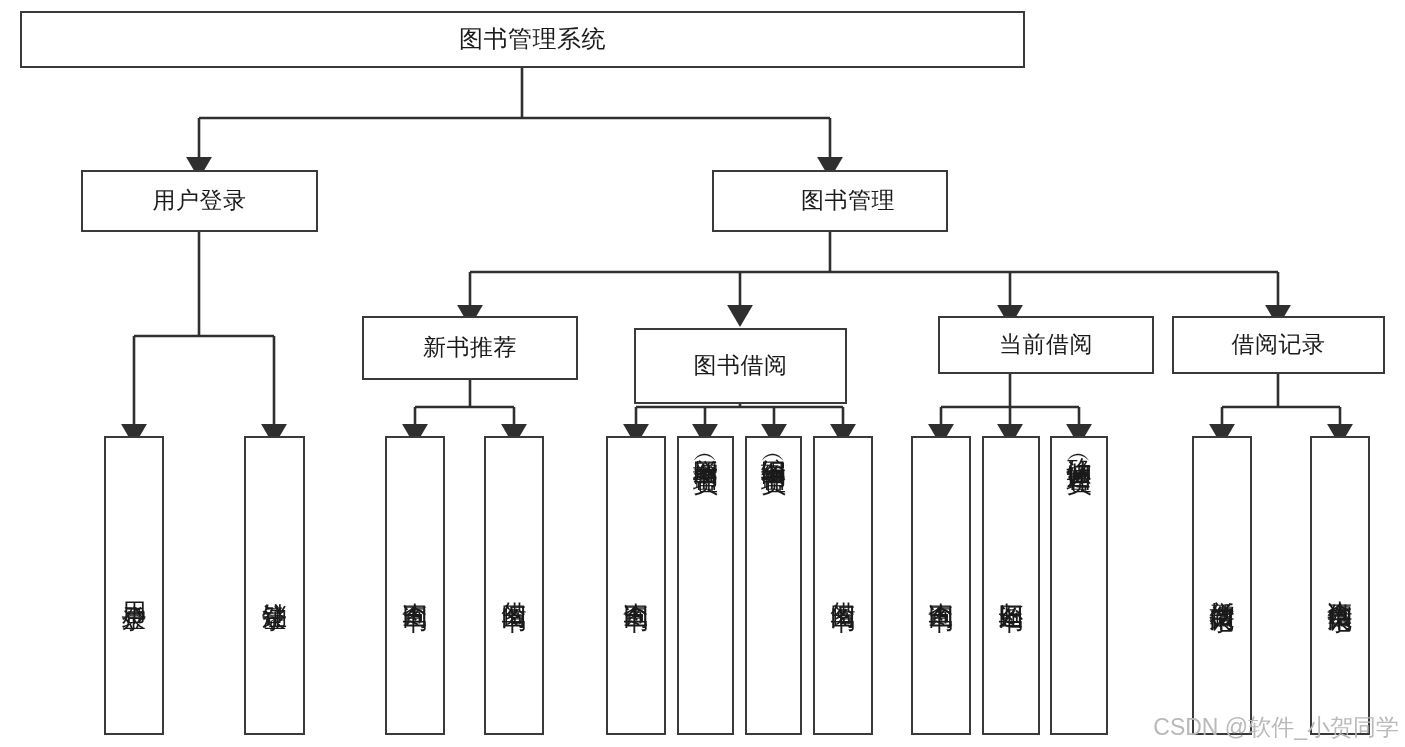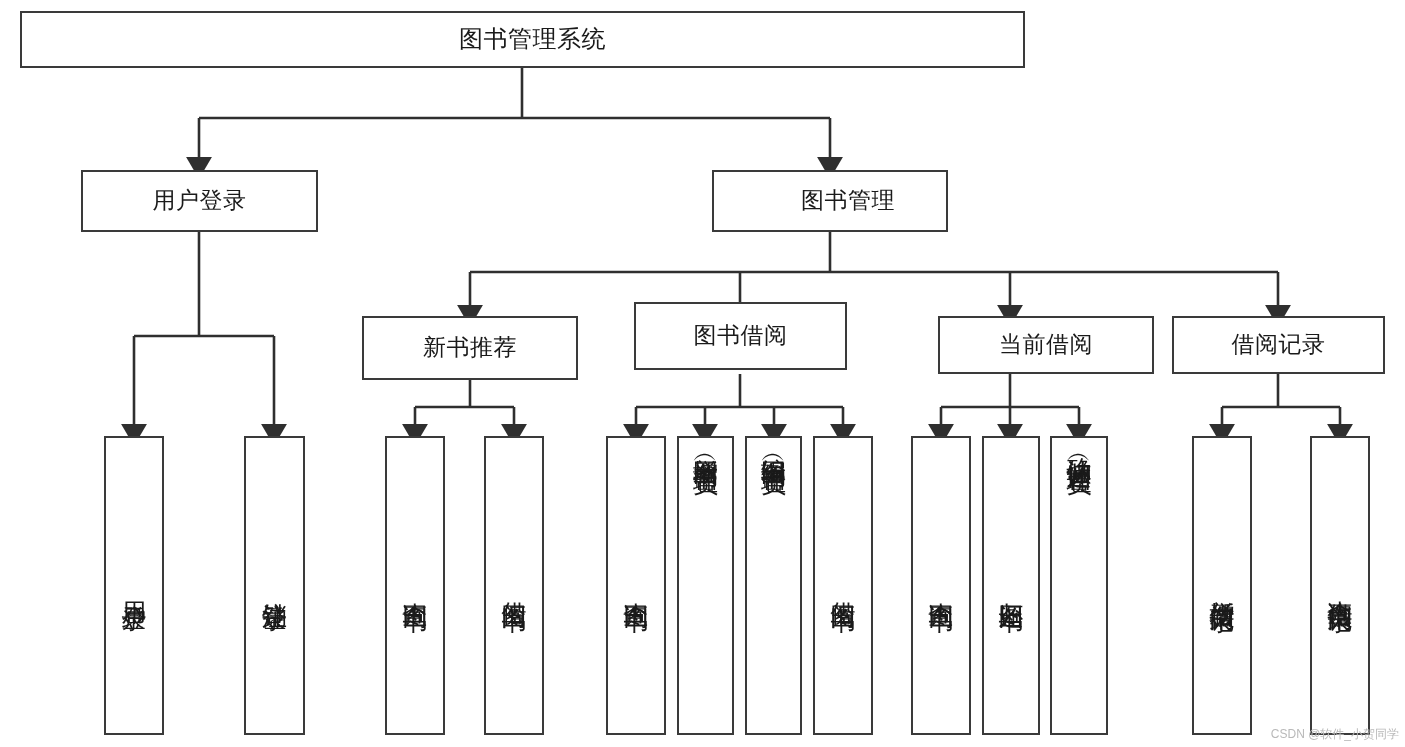--- a/index.html
+++ b/index.html
@@ -67,21 +67,21 @@
     margin: 0 auto;
   }
   .node.vert.mid .node-label {
     margin-top: auto;
     margin-bottom: auto;
   }
   .watermark {
     position: absolute;
     right: 6px;
     bottom: 4px;
-    font-size: 12px;
+    font-size: 23px;
     color: #b9b9b9;
     z-index: 5;
     white-space: nowrap;
     font-family: "Liberation Sans", "DejaVu Sans", sans-serif;
   }
 </style>
 </head>
 <body>
 
 <div id="canvas">
@@ -143,21 +143,21 @@
   <div class="node horiz" style="left:81px; top:170px; width:237px; height:62px;">
     <span class="node-label">用户登录</span>
   </div>
   <div class="node horiz" style="left:712px; top:170px; width:236px; height:62px;padding-left:36px;">
     <span class="node-label">图书管理</span>
   </div>
 
   <div class="node horiz" style="left:362px; top:316px; width:216px; height:64px;">
     <span class="node-label">新书推荐</span>
   </div>
-  <div class="node horiz" style="left:634px; top:302px; width:213px; height:68px;">
+  <div class="node horiz" style="left:634px; top:328px; width:213px; height:76px;">
     <span class="node-label">图书借阅</span>
   </div>
   <div class="node horiz" style="left:938px; top:316px; width:216px; height:58px;">
     <span class="node-label">当前借阅</span>
   </div>
   <div class="node horiz" style="left:1172px; top:316px; width:213px; height:58px;">
     <span class="node-label">借阅记录</span>
   </div>
 
   <div class="node vert mid" style="left:104px; top:436px; width:60px; height:299px;">

